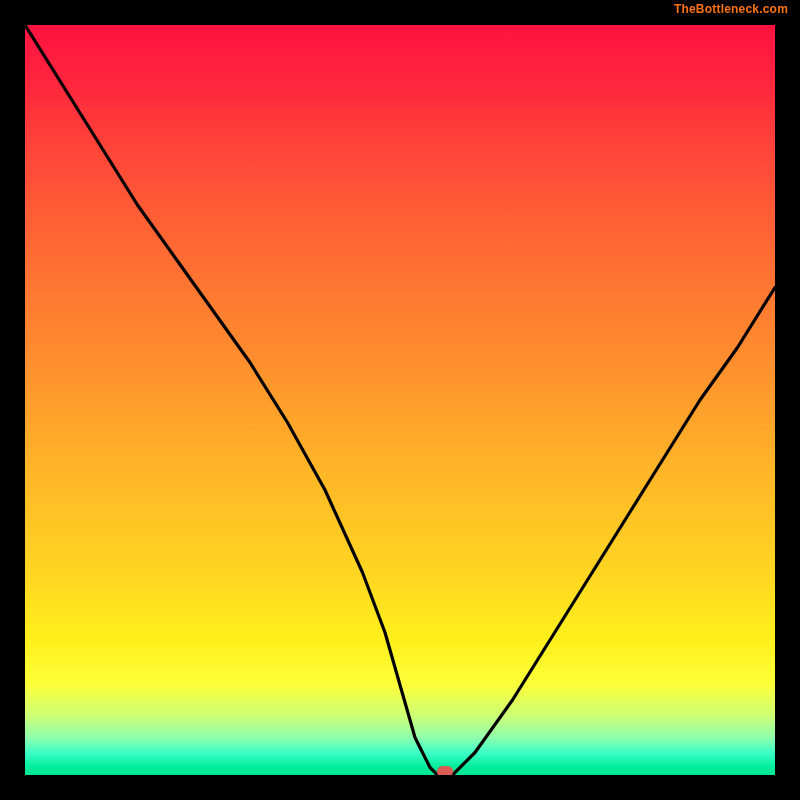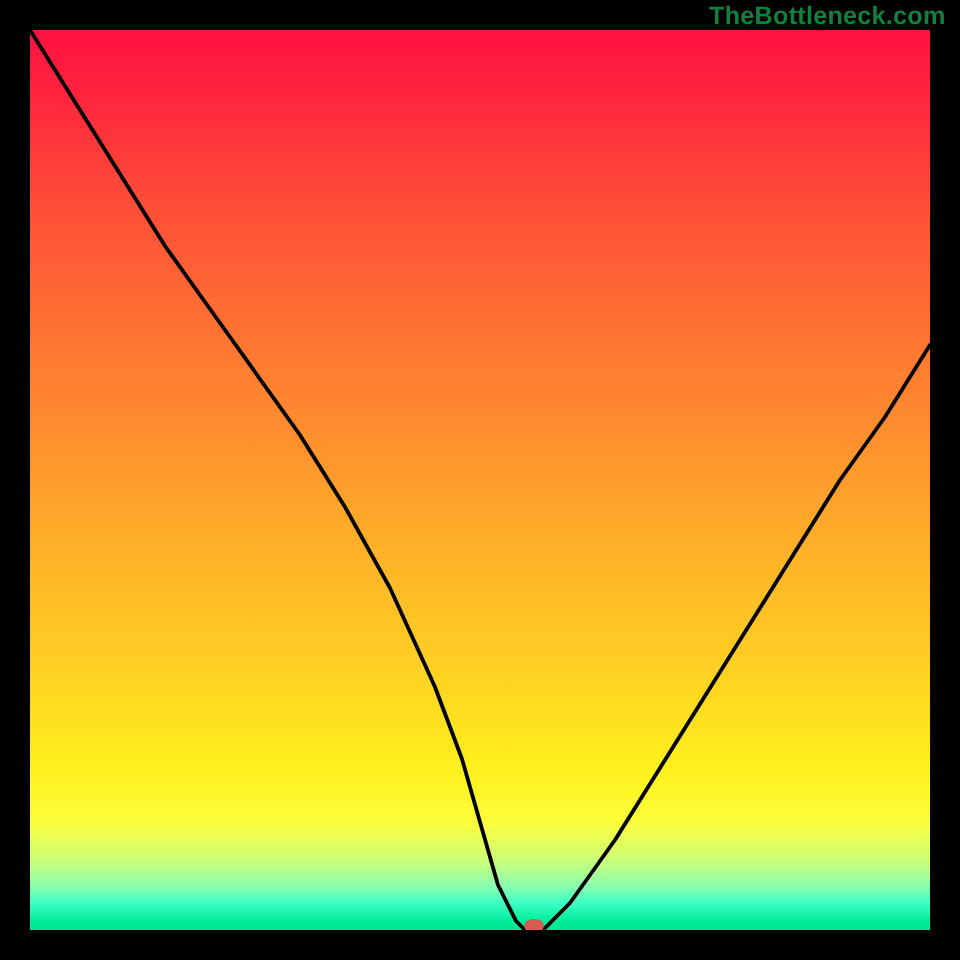--- a/index.html
+++ b/index.html
@@ -14,22 +14,22 @@
   .frame {
     position: relative;
     width: 800px;
     height: 800px;
     background: #000;
   }
   .watermark {
     position: absolute;
     top: 2px;
     right: 12px;
-    color: #15803d;
-    font-size: 21px;
+    color: #f97316;
+    font-size: 12px;
     font-weight: 600;
     letter-spacing: 0.2px;
   }
   .plot-area {
     position: absolute;
     left: 25px;
     top: 25px;
     width: 750px;
     height: 750px;
     overflow: hidden;

